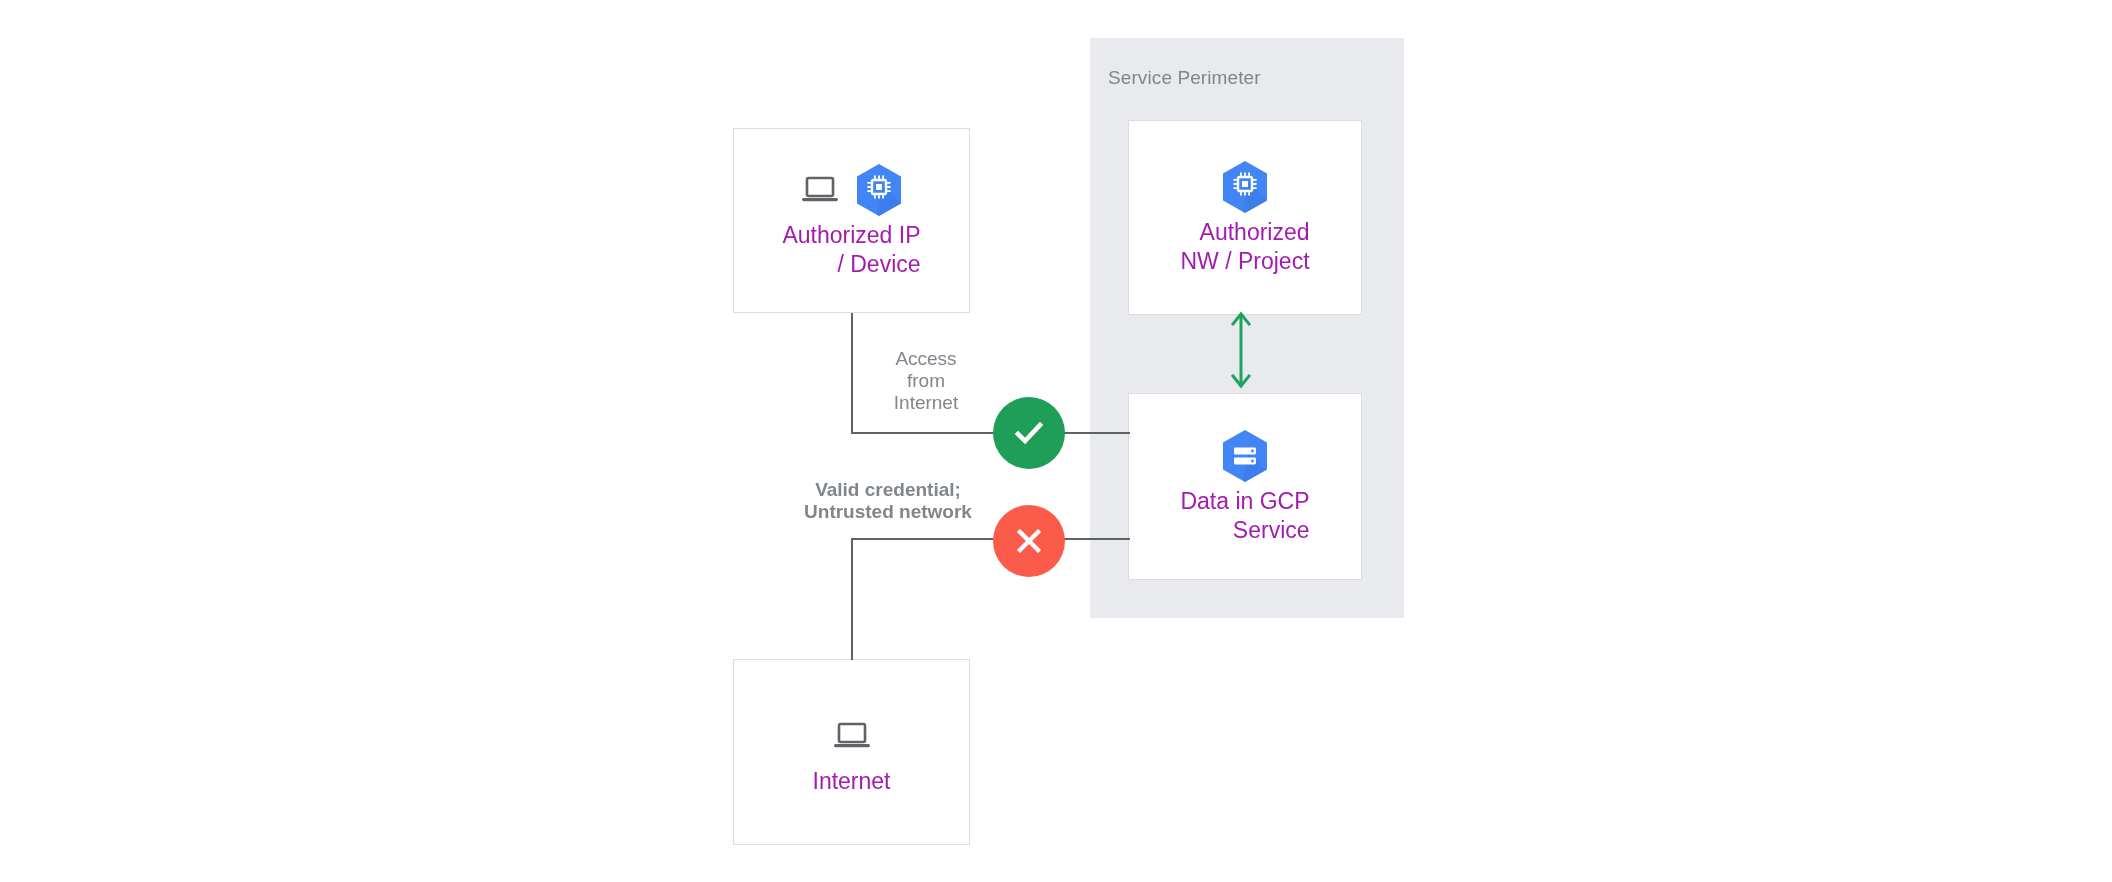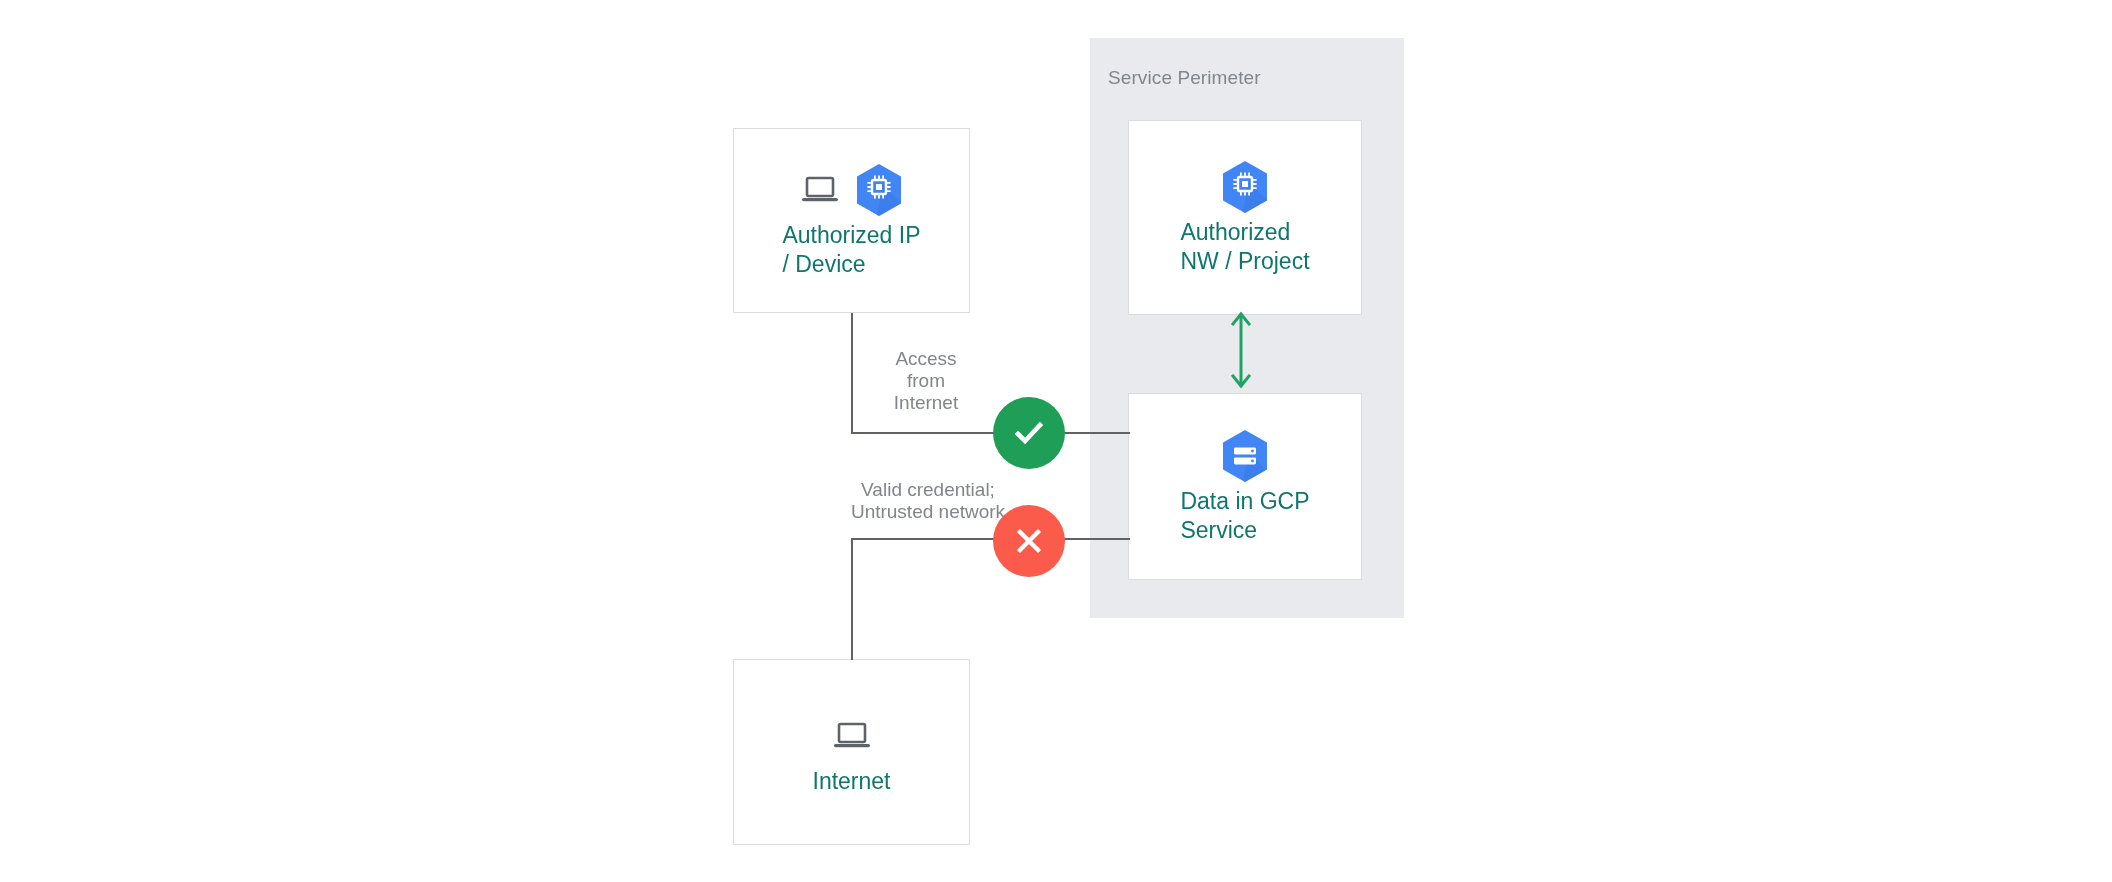--- a/index.html
+++ b/index.html
@@ -50,22 +50,22 @@
     border: 1px solid #dadce0;
     box-sizing: border-box;
     display: flex;
     flex-direction: column;
     align-items: center;
     justify-content: center;
   }
   .node-label {
     font-size: 23px;
     line-height: 29px;
-    color: #0f766e;
-    text-align: left;
+    color: #a21caf;
+    text-align: right;
     white-space: pre-line;
     margin-top: 4px;
   }
 
   #node-authorized-ip   { left: 733px;  top: 128px; width: 237px; height: 185px; }
   #node-authorized-nw   { left: 1128px; top: 120px; width: 234px; height: 195px; }
   #node-data-gcp        { left: 1128px; top: 393px; width: 234px; height: 187px; }
   #node-internet        { left: 733px;  top: 659px; width: 237px; height: 186px; }
 
   .icon-row {
@@ -116,21 +116,21 @@
   .edge-label {
     position: absolute;
     font-size: 19px;
     line-height: 22px;
     color: #80868b;
     text-align: center;
     white-space: pre-line;
     z-index: 3;
   }
   #label-access   { left: 866px; top: 348px; width: 120px; }
-  #label-invalid  { left: 828px; top: 479px; width: 200px; }
+  #label-invalid  { left: 788px; top: 479px; width: 200px; font-weight: bold; }
 
   
   #green-arrow {
     position: absolute;
     left: 1228px;
     top: 310px;
     z-index: 4;
   }
 </style>
 </head>

